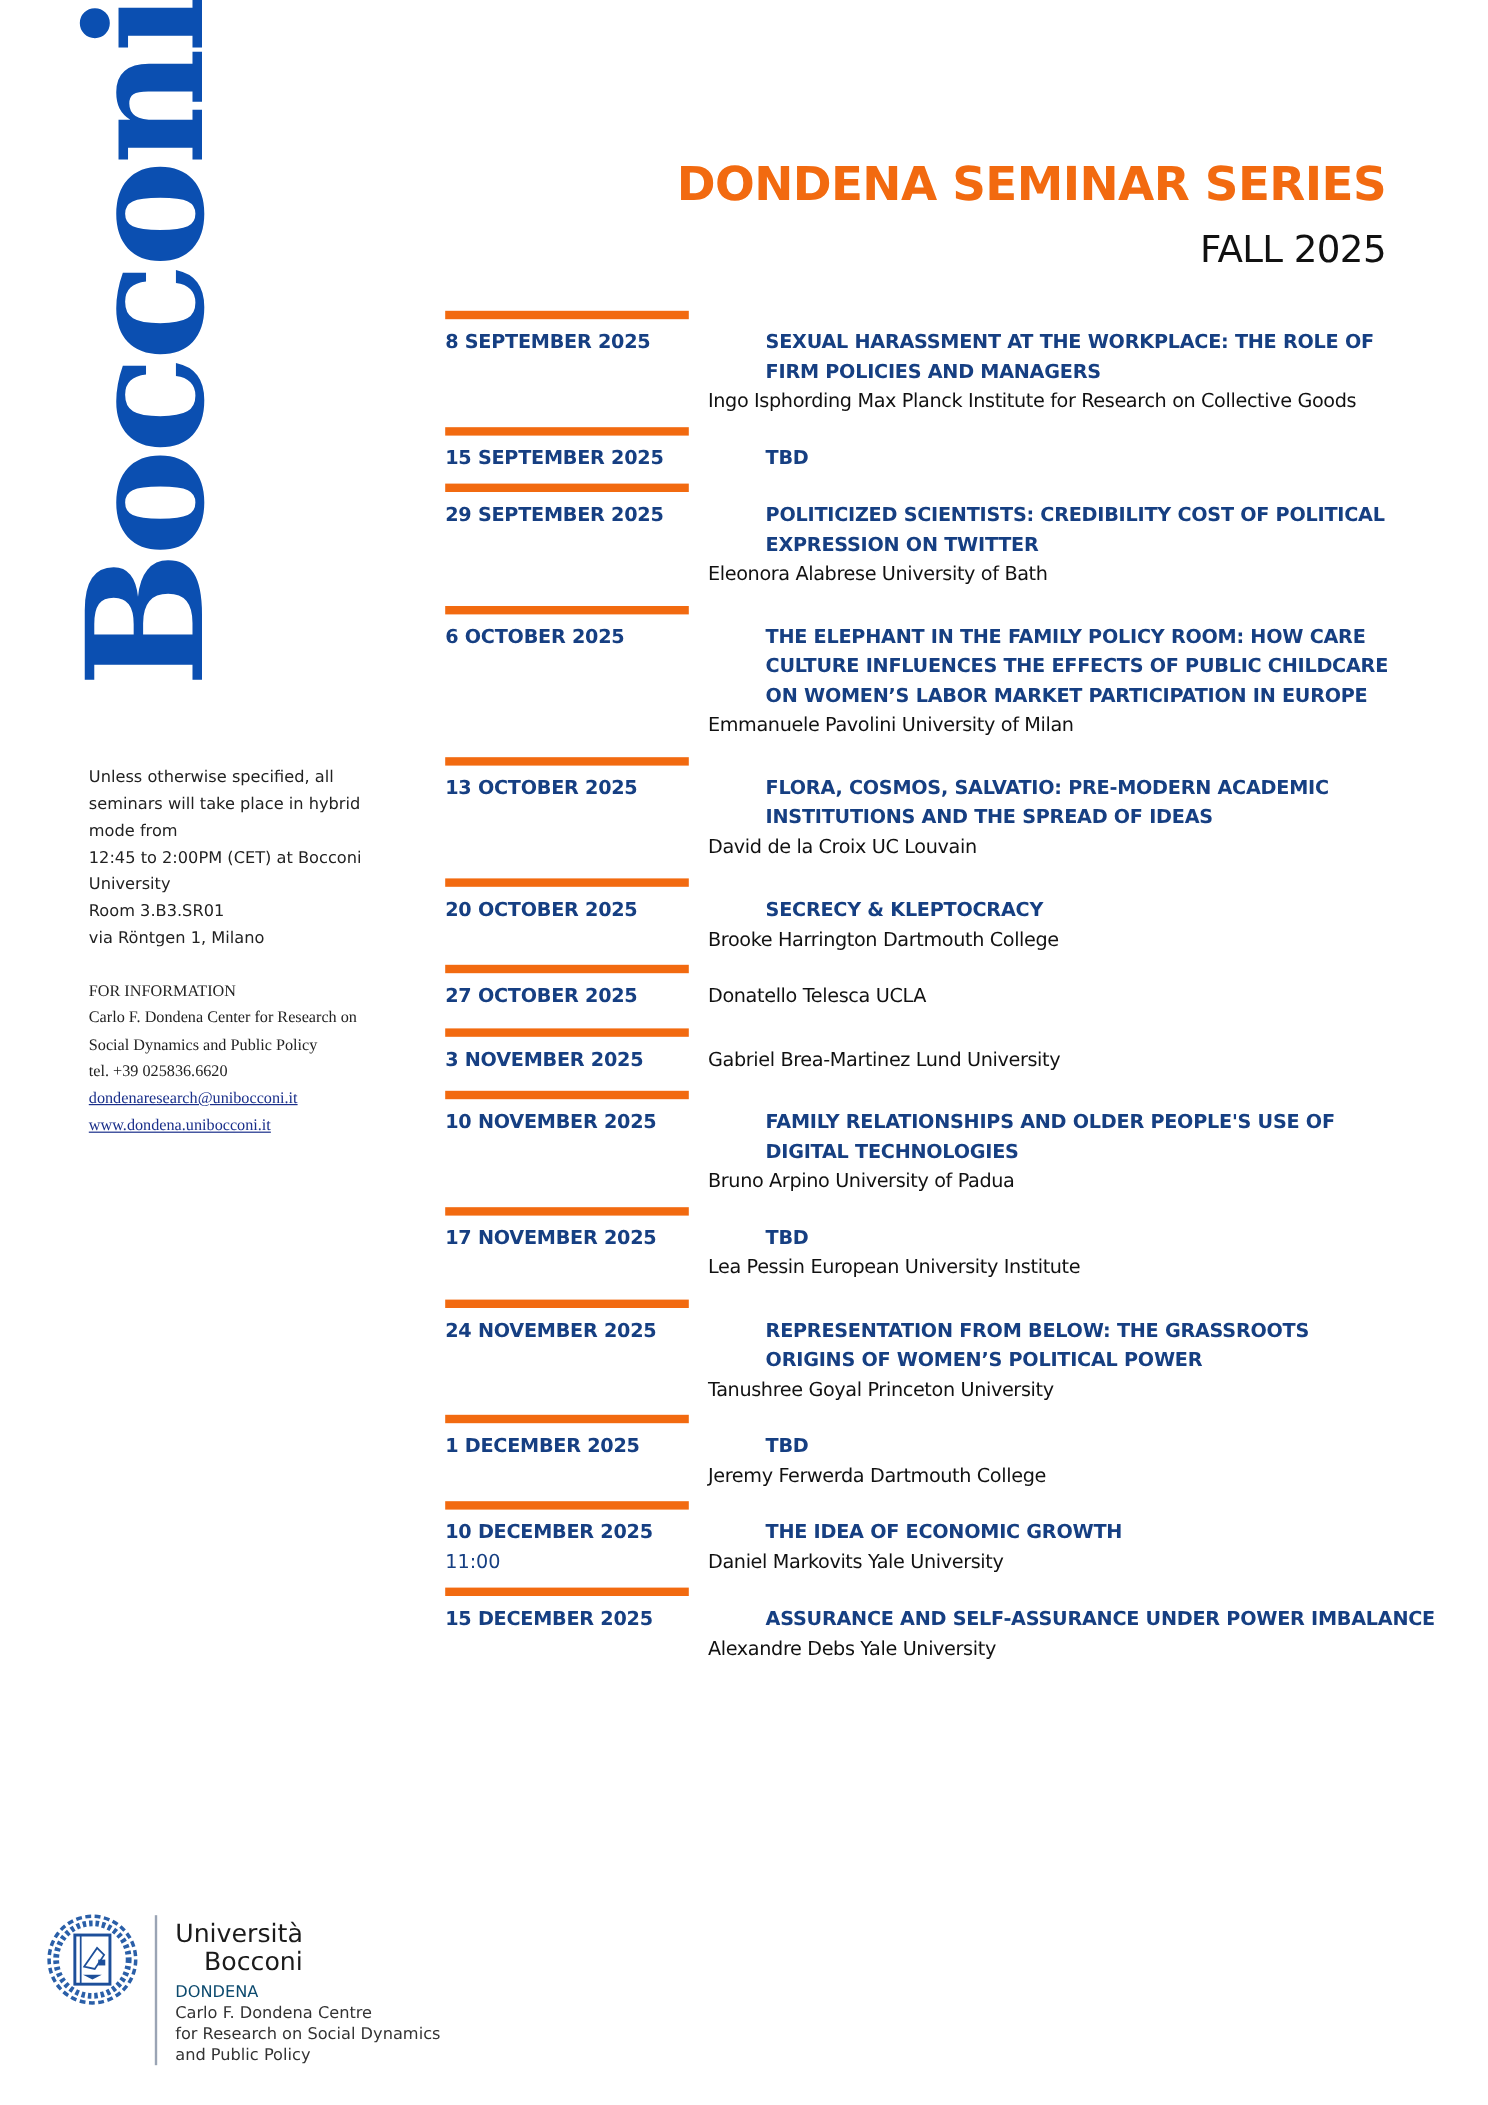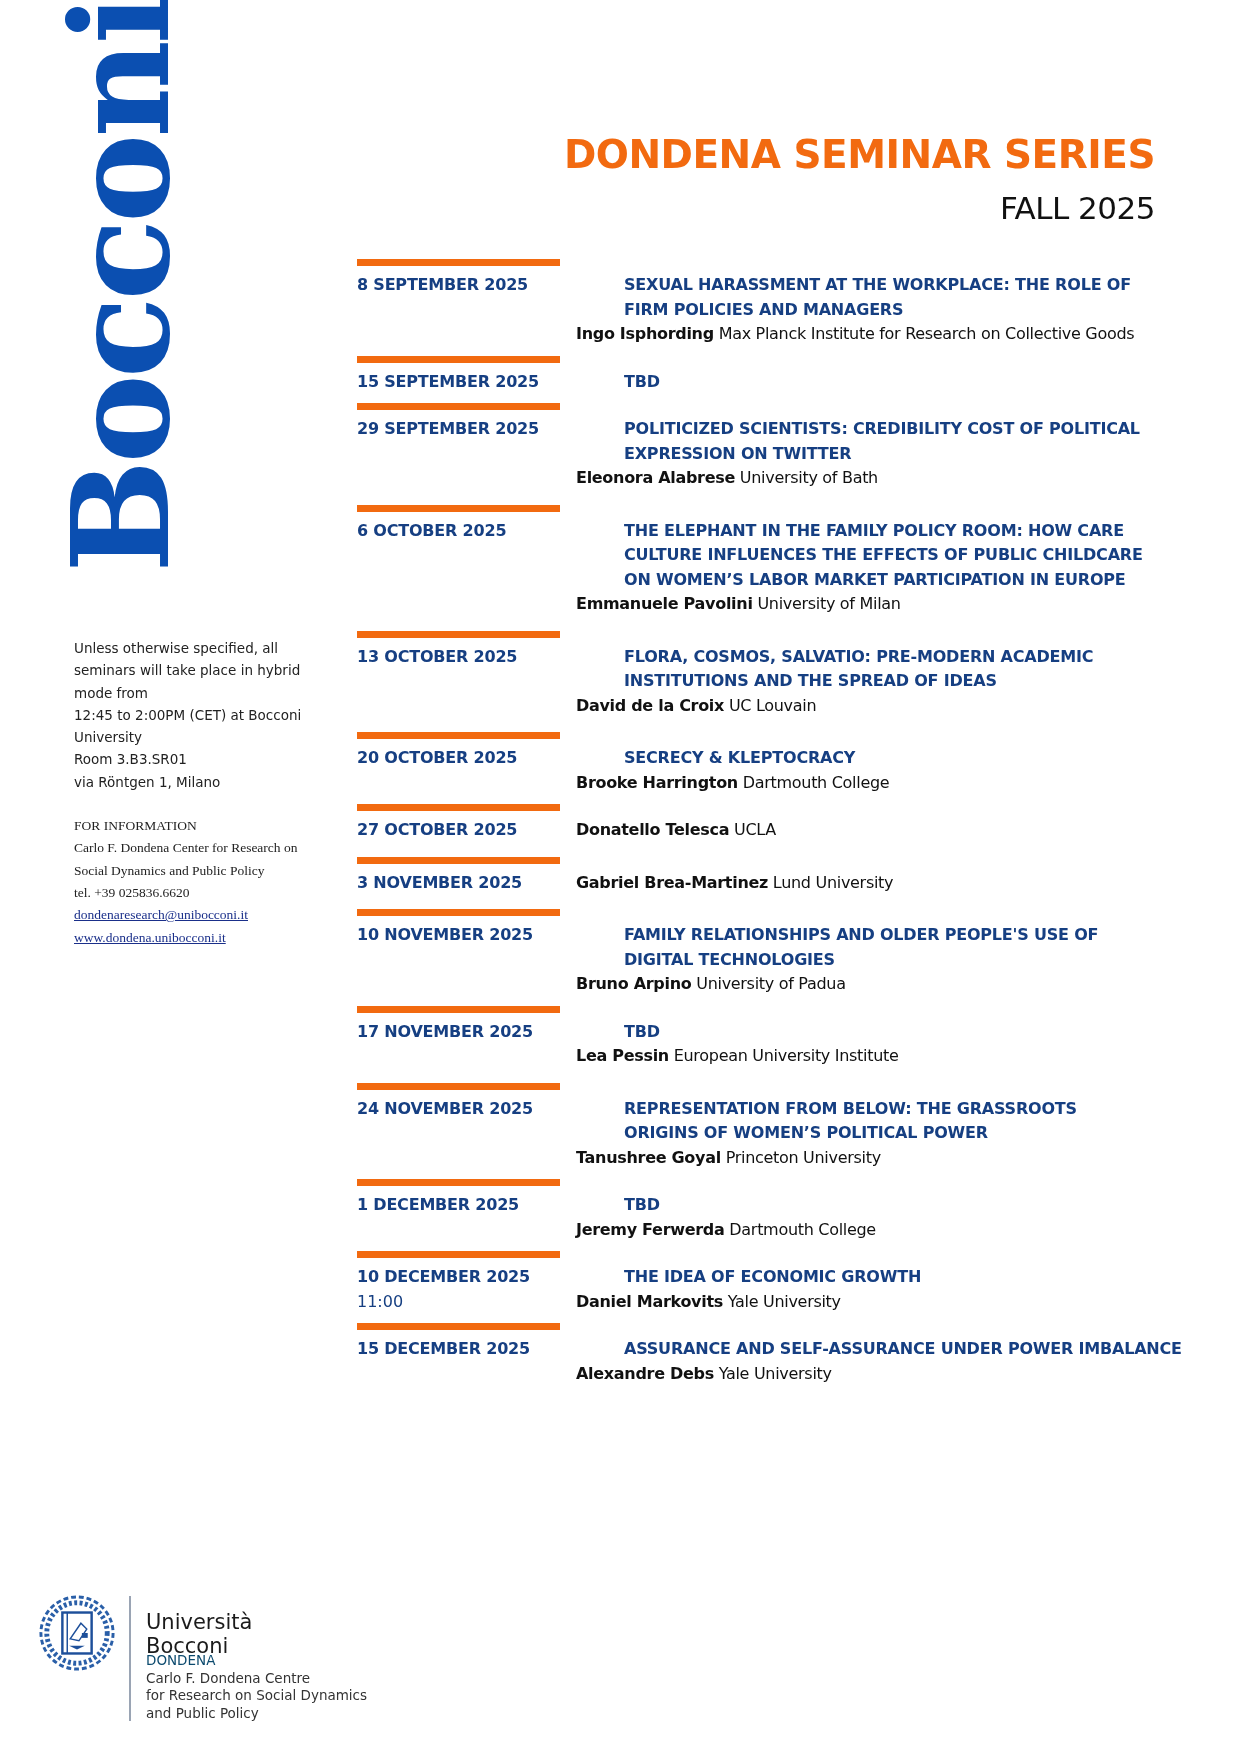--- a/index.html
+++ b/index.html
@@ -31,47 +31,47 @@
   
   .info {
     position:absolute; left:74px; top:637px; width:260px;
     font-family:"DejaVu Sans", sans-serif; font-size:13.5px; line-height:22.3px; color:#222;
   }
   .info p { margin:0; }
   .info .block2 { margin-top:22px;font-family:Liberation Serif, serif; }
   .info a { color:#1a2f8a; text-decoration:underline; display:block; }
 
   
-  .schedule { position:absolute; left:357px; top:259px; width:800px; }
+  .schedule { position:absolute; left:371px; top:259px; width:800px; }
   .row { position:relative; display:flex; padding-top:14px; }
   .row::before {
     content:""; position:absolute; left:0; top:0; width:203px; height:7px; background:#f26a10;
   }
   .date-col { width:219px; flex:none; }
   .date {
     font-family:"DejaVu Sans", sans-serif; font-weight:bold; font-size:16px; line-height:24.5px;
     color:#163f82; white-space:nowrap; letter-spacing:-0.2px;
   }
   .time { font-family:"DejaVu Sans", sans-serif; font-size:16px; line-height:24.5px; color:#163f82; }
   .content-col { width:580px; }
   .talk-title {
     font-family:"DejaVu Sans", sans-serif; font-weight:bold; font-size:16px; line-height:24.5px;
     color:#163f82; letter-spacing:-0.2px;margin-left:48px;
   }
   .speaker { font-family:"DejaVu Sans", sans-serif; font-size:16px; line-height:24.5px; color:#111; letter-spacing:-0.3px; }
-  .speaker .name { font-weight:bold;text-align:right; }
+  .speaker .name { font-weight:normal;text-align:right; }
   .row-gap { height:9px; }
 
   
   .footer-logo { position:absolute; left:38px; top:1594px; width:400px; height:130px; }
   .seal { position:absolute; left:0; top:0; width:78px; height:78px; }
   .divider { position:absolute; left:91px; top:2px; width:2px; height:125px; background:#9aa4b4; }
   .uni-name {
-    position:absolute; left:108px; top:16px; font-family:"DejaVu Sans", sans-serif;
-    font-size:21px; line-height:24px; color:#1b1b1b; font-weight:500;
+    position:absolute; left:108px; top:5px; font-family:"DejaVu Sans", sans-serif;
+    font-size:21px; line-height:24px; color:#1b1b1b; font-weight:500;text-align:right;
   }
   .dondena {
     position:absolute; left:108px; top:58px; font-family:"DejaVu Sans", sans-serif;
     font-size:13.5px; line-height:17.5px; color:#333;
   }
   .dondena .d-title { font-weight:normal; color:#0c4a6e; }
 </style>
 </head>
 <body>
 

